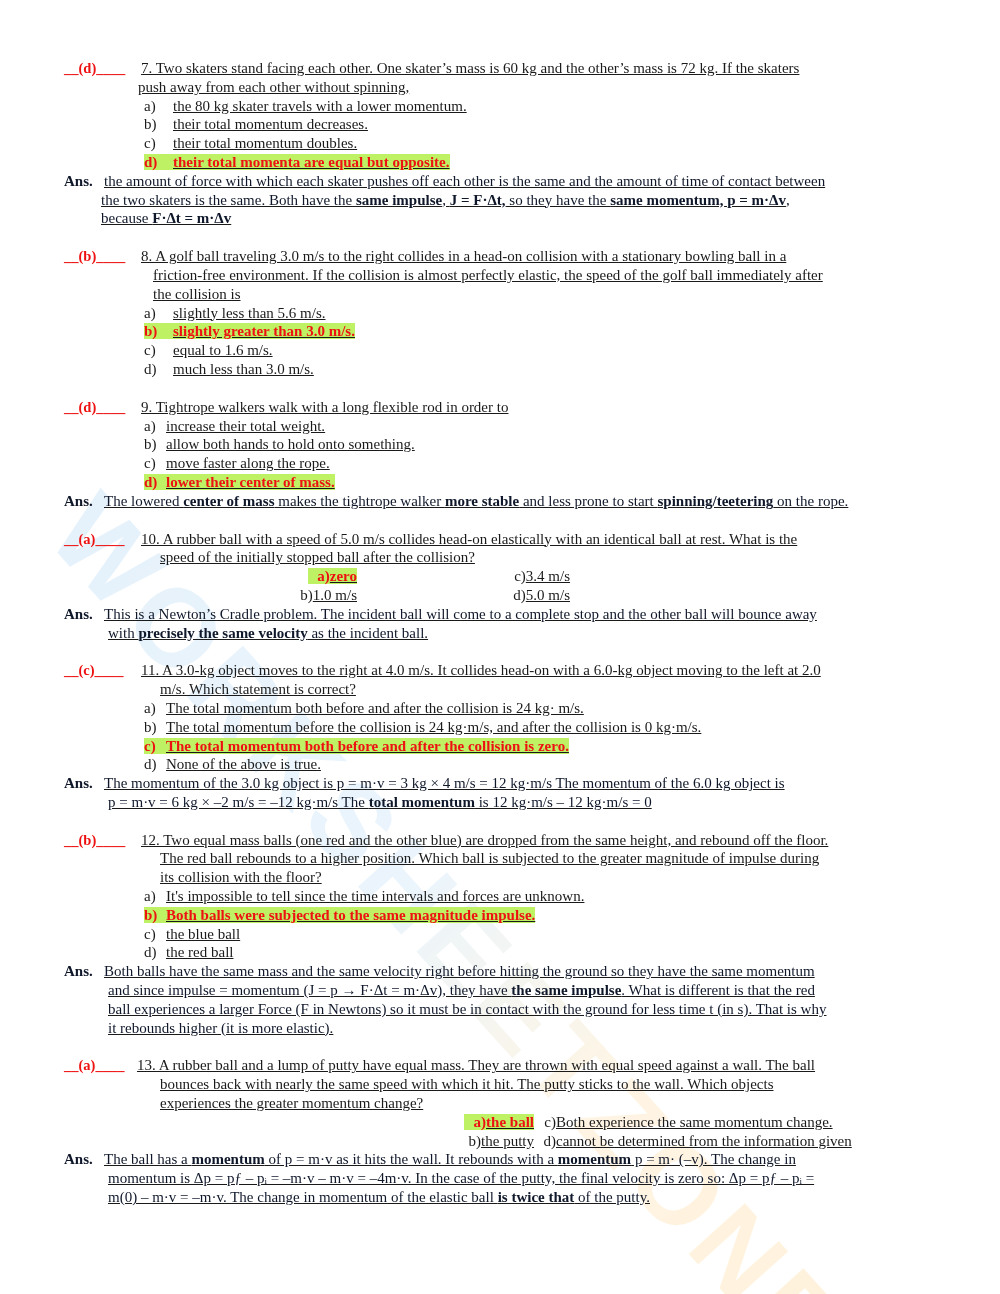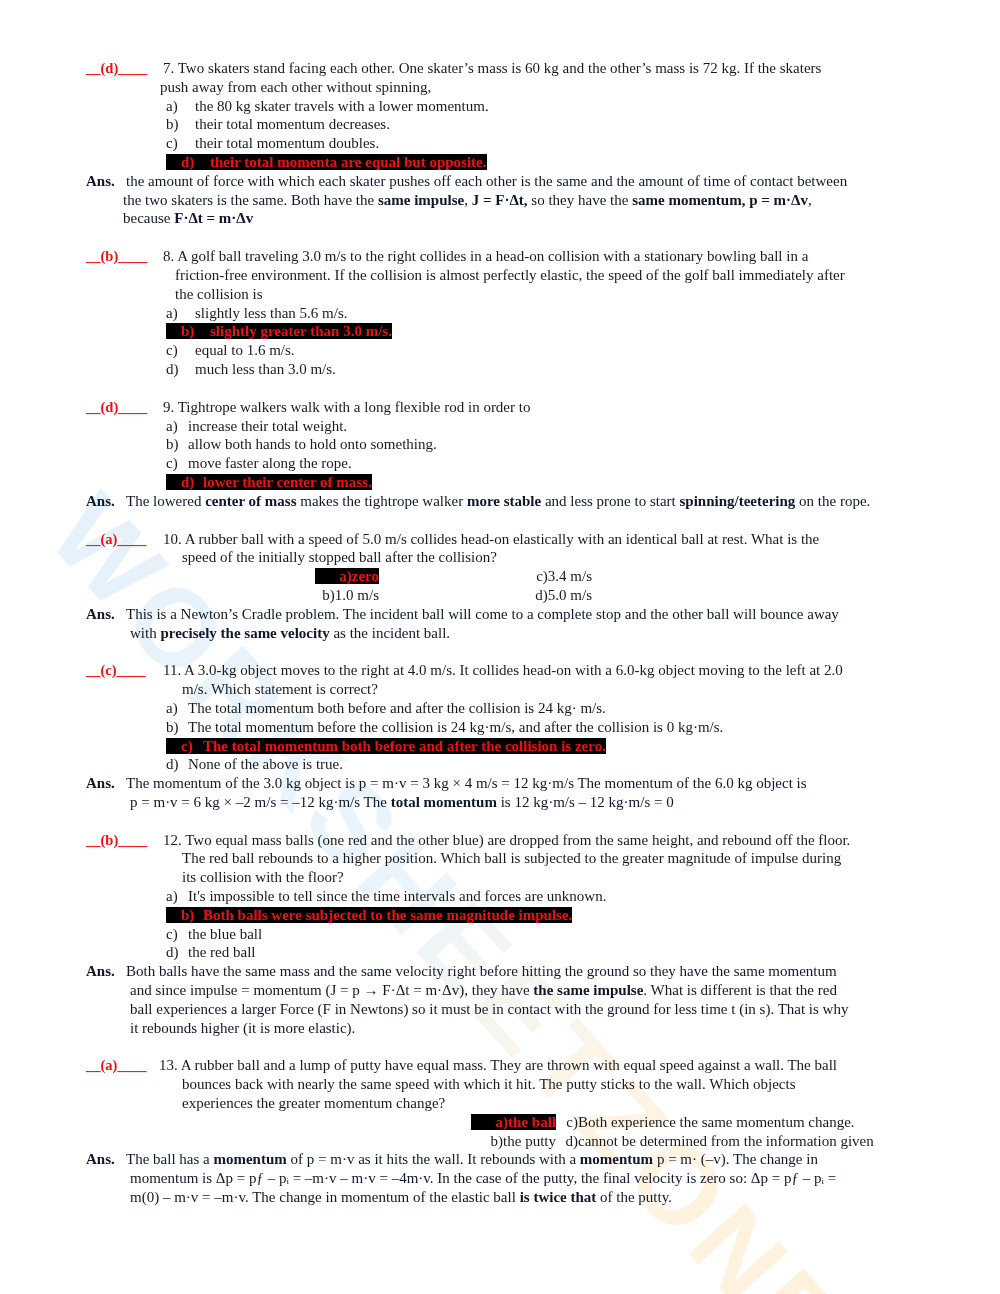--- a/index.html
+++ b/index.html
@@ -10,33 +10,33 @@
   }
   .watermark {
     position: absolute; left: 120px; top: 470px;
     transform: rotate(48deg); transform-origin: left top;
     font-family: "Liberation Sans", "DejaVu Sans", sans-serif;
     font-weight: bold; font-size: 110px; letter-spacing: 8px;
     background: linear-gradient(90deg, #8fc6f0 0%, #a9d3f3 45%, #ffd38a 70%, #ffc45e 100%);
     -webkit-background-clip: text; background-clip: text; color: transparent;
     opacity: 0.22; white-space: nowrap; pointer-events: none; z-index: 0;
   }
-  .page { position: absolute; left: 86px; top: 59px; width: 860px; z-index: 1; }
+  .page { position: absolute; left: 64px; top: 59px; width: 860px; z-index: 1; text-decoration: underline; }
   .q { position: relative; margin-bottom: 19px; }
   .line { line-height: 18.8px; white-space: nowrap; }
   .marker {
     color: #ee1111; font-weight: bold; display: inline-block; width: 77px;
     font-size: 14.5px;
   }
   .indent-stem2 { padding-left: 96px; }
   .indent-stem3 { padding-left: 89px; }
   .opt { padding-left: 80px; }
   .opt .lbl { display: inline-block; width: 29px; }
   .opt.tight .lbl { width: 22px; }
-  .hl { background: #000000; color: #ee1111; font-weight: bold; padding-left: 15px; }
+  .hl { background: #bef264; color: #ee1111; font-weight: bold; }
   .ans { color: #0f172a; line-height: 19.5px; }
   .ans .ans-lbl { font-weight: bold; display: inline-block; width: 40px; }
   .ans .cont { padding-left: 37px; }
   .ans .cont2 { padding-left: 44px; }
   .b { font-weight: bold; margin-top: 42px; }
   .two-col { display: flex; padding-left: 80px; }
   .two-col .col { width: 213px; text-align: right; }
   .two-col.wide .col:first-child { width: 390px; }
   .two-col .col .lbl { display: inline-block; width: 22px; }
 </style>

